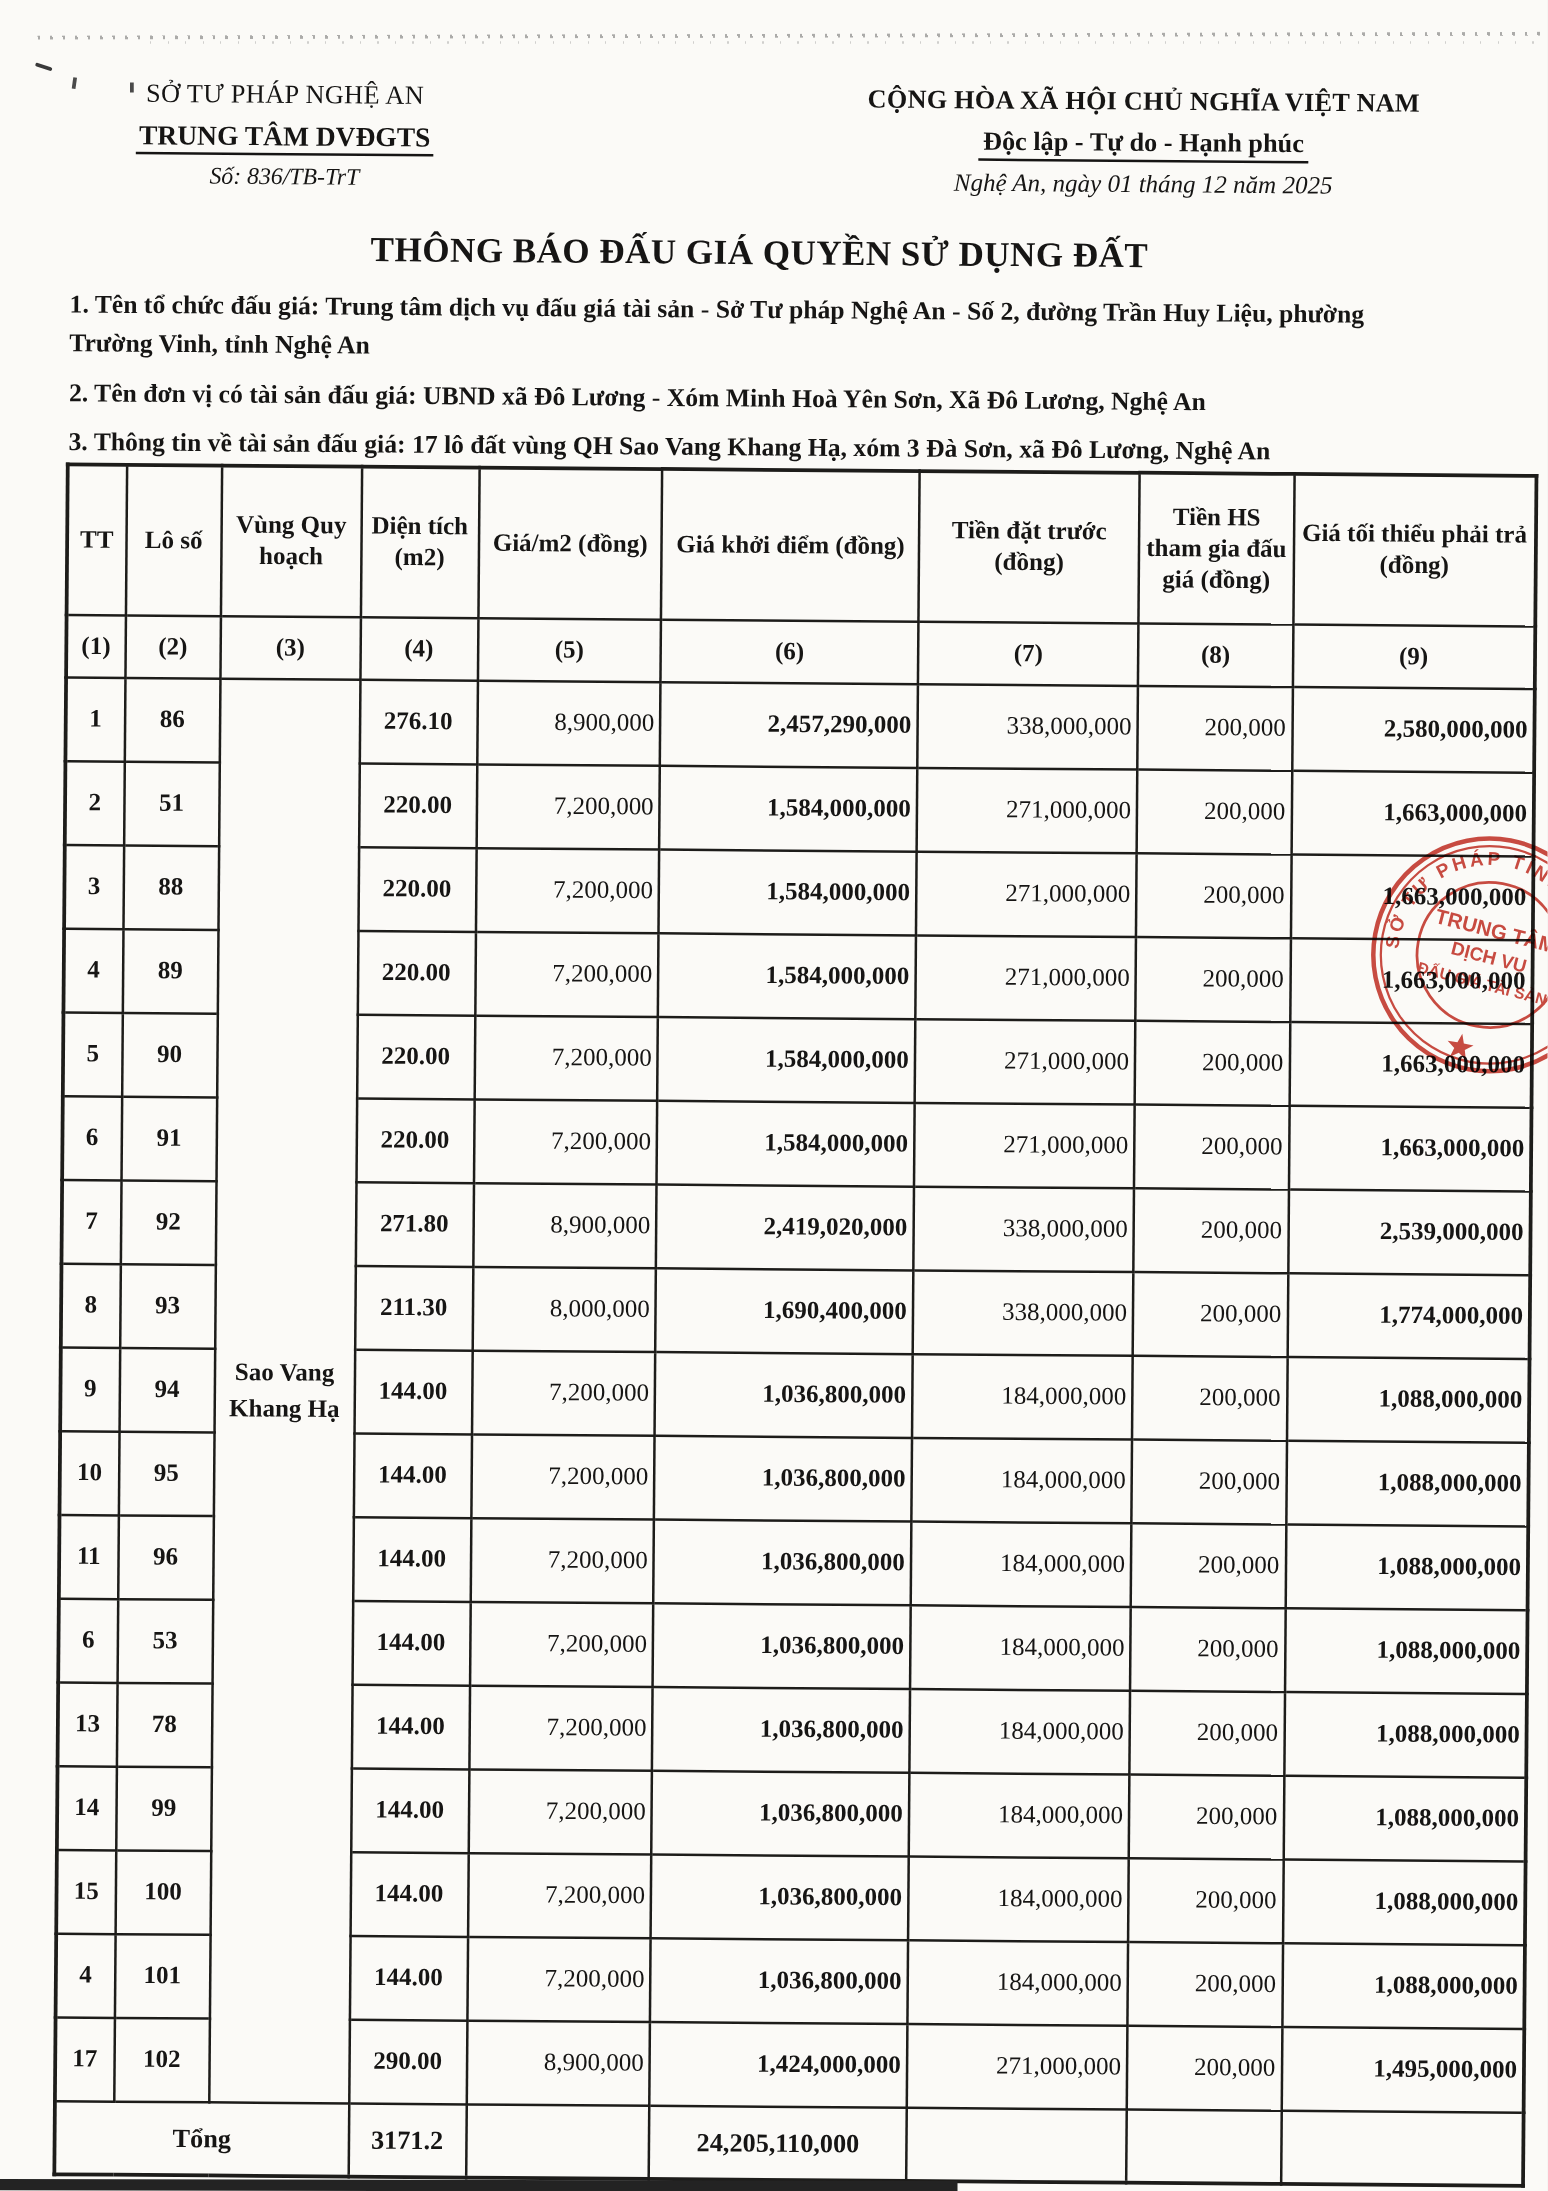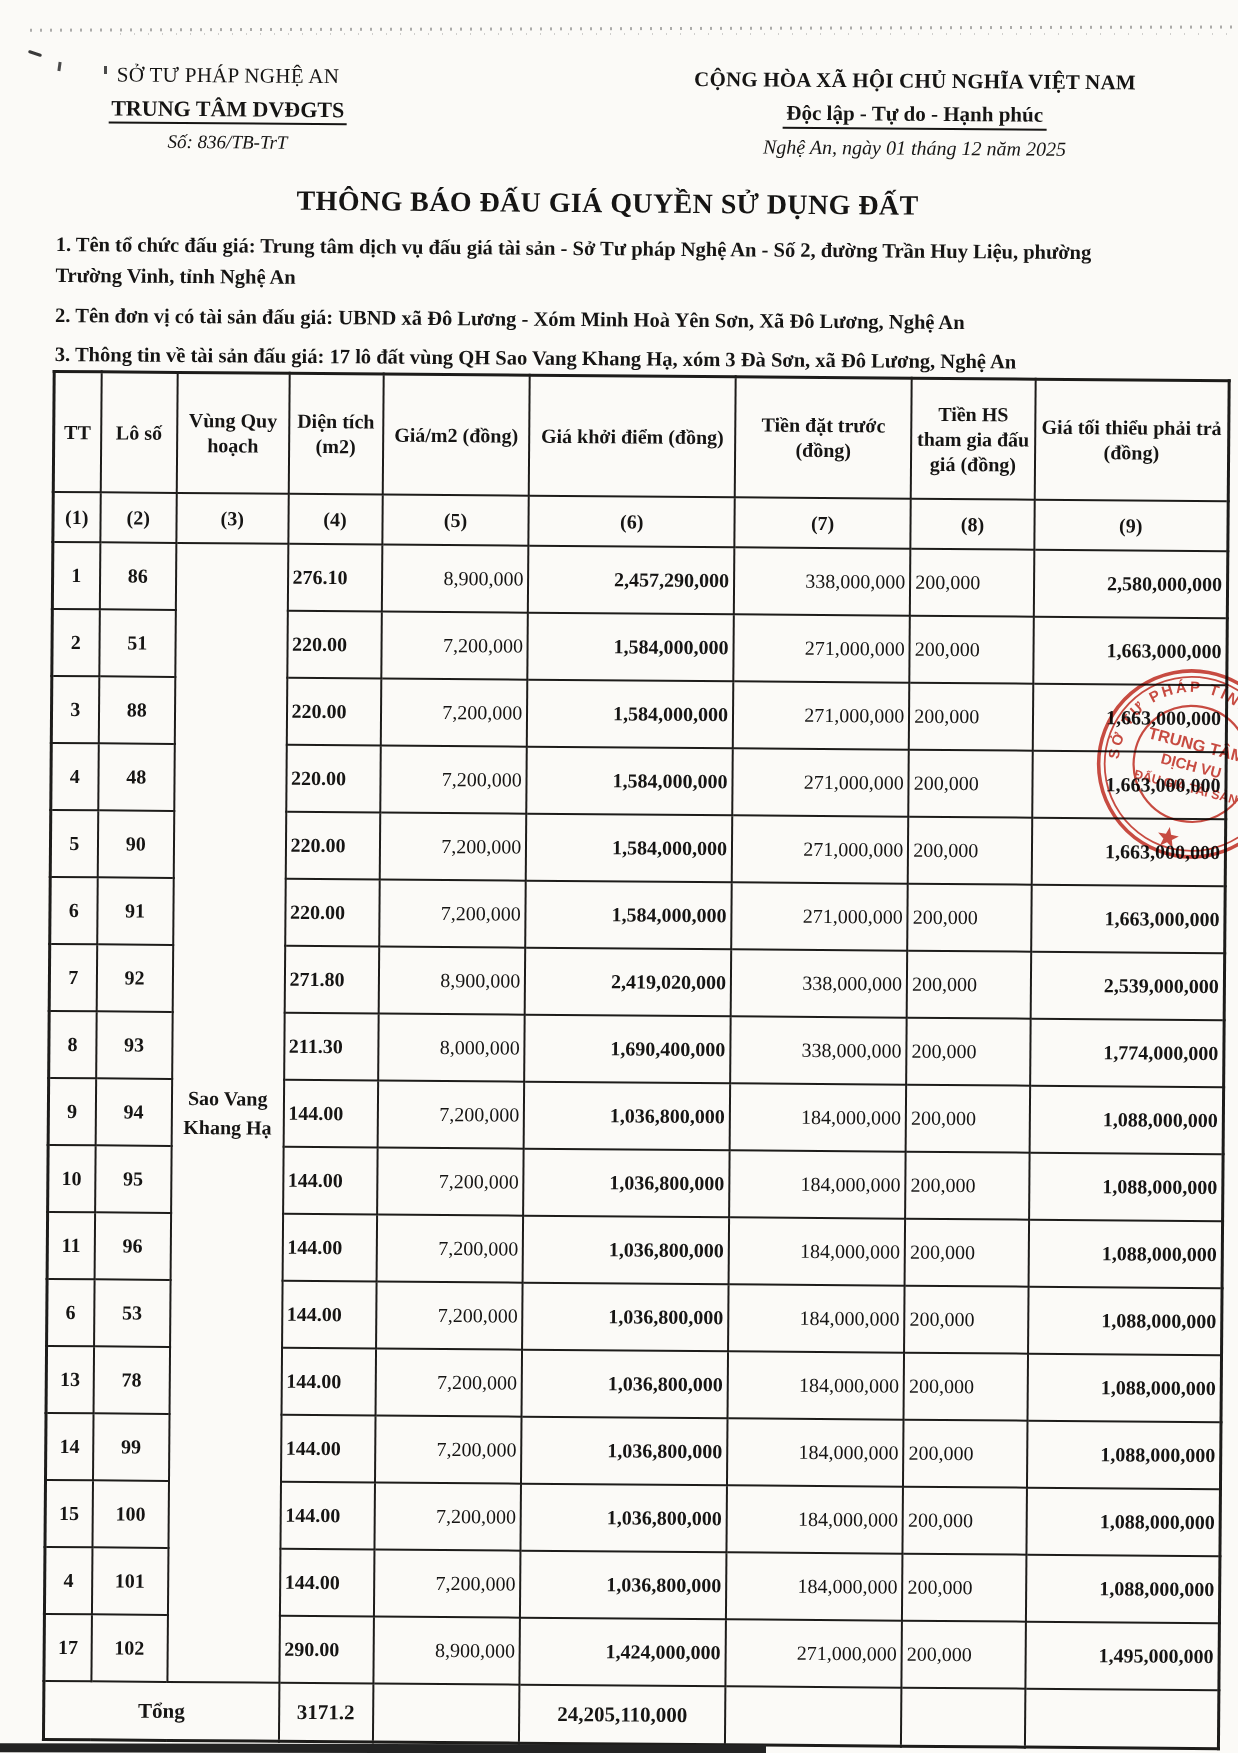--- a/index.html
+++ b/index.html
@@ -40,25 +40,25 @@
   table.auction{position:absolute;top:370px;left:55px;width:1178px;border-collapse:collapse;table-layout:fixed;
     font-size:20px;}
   table.auction th,table.auction td{border:2px solid #1d1c1a;padding:2px 4px;vertical-align:middle;
     overflow:hidden;}
   table.auction{border:3px solid #1d1c1a;}
   thead th{font-weight:bold;height:114px;text-align:center;line-height:1.25;font-size:20px;}
   tr.colnums td{height:44px;text-align:center;font-weight:bold;}
   tbody tr.data-row td{height:61px;}
   td[data-field="tt"],td[data-field="lot"]{text-align:center;font-weight:bold;}
   td[data-field="region"]{text-align:center;font-weight:bold;line-height:1.45;}
-  td[data-field="area"]{font-weight:bold;}
+  td[data-field="area"]{text-align:center;font-weight:bold;}
   td[data-field="price_m2"]{text-align:right;padding-right:14px;}
   td[data-field="starting_price"]{text-align:right;padding-right:30px;font-weight:bold;}
   td[data-field="deposit"]{text-align:right;padding-right:16px;}
-  td[data-field="fee"]{padding-right:22px;}
+  td[data-field="fee"]{text-align:right;padding-right:22px;}
   td[data-field="min_price"]{text-align:right;padding-right:14px;font-weight:bold;}
   tr.total-row td{height:52px;font-weight:bold;text-align:center;font-size:21px;}
 
   
   .stamp{position:absolute;left:1052px;top:610px;width:290px;height:290px;transform:rotate(10deg);
     opacity:.88;mix-blend-mode:multiply;pointer-events:none;}
   .stamp text{fill:#c03227;font-family:"Liberation Sans","DejaVu Sans",sans-serif;}
 </style>
 </head>
 <body>
@@ -158,21 +158,21 @@
 
         <td data-field="area">220.00</td>
         <td data-field="price_m2">7,200,000</td>
         <td data-field="starting_price">1,584,000,000</td>
         <td data-field="deposit">271,000,000</td>
         <td data-field="fee">200,000</td>
         <td data-field="min_price">1,663,000,000</td>
       </tr>
           <tr class="data-row">
         <td data-field="tt">4</td>
-        <td data-field="lot">48</td>
+        <td data-field="lot">89</td>
 
         <td data-field="area">220.00</td>
         <td data-field="price_m2">7,200,000</td>
         <td data-field="starting_price">1,584,000,000</td>
         <td data-field="deposit">271,000,000</td>
         <td data-field="fee">200,000</td>
         <td data-field="min_price">1,663,000,000</td>
       </tr>
           <tr class="data-row">
         <td data-field="tt">5</td>

